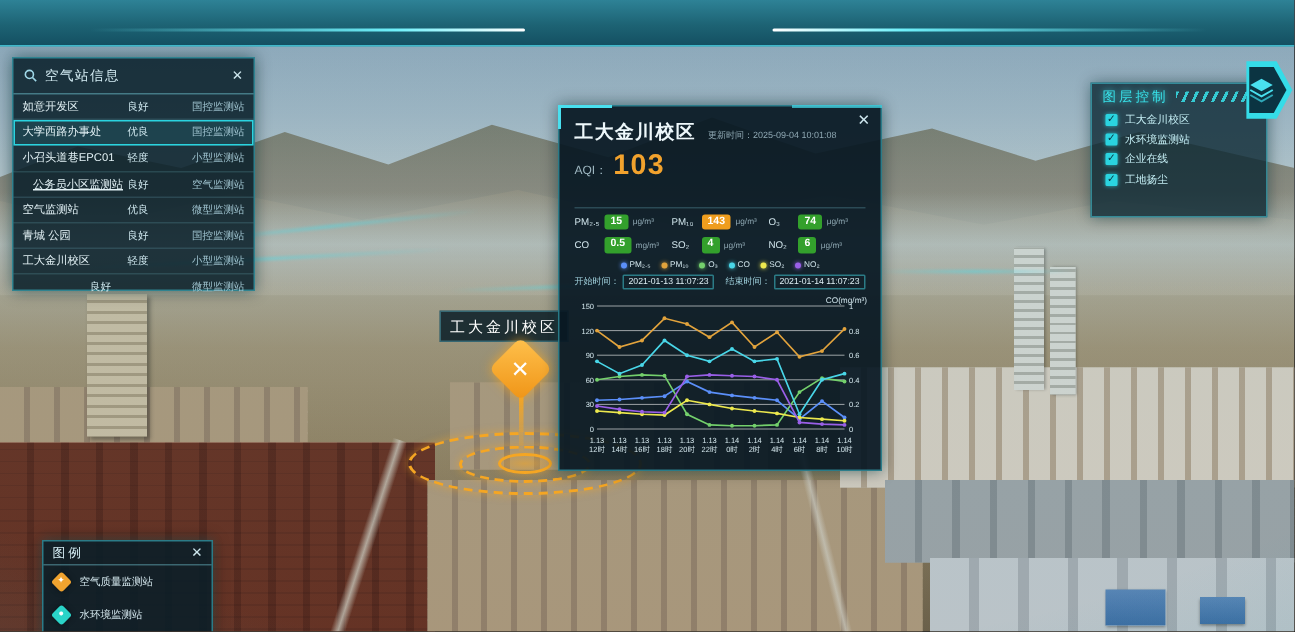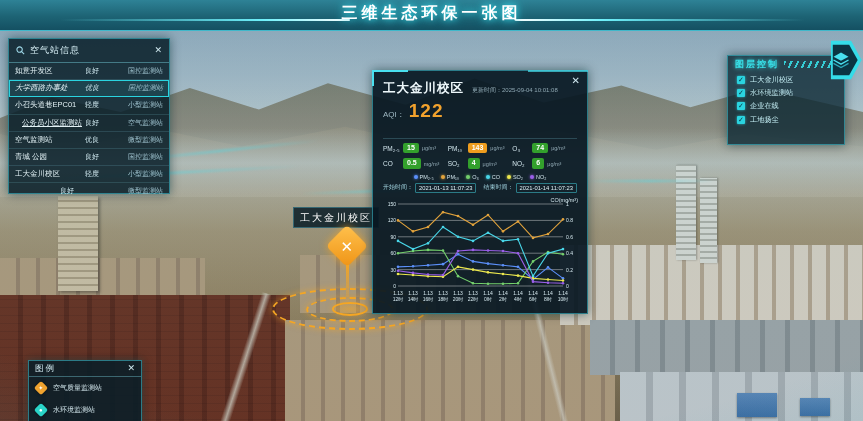--- a/index.html
+++ b/index.html
@@ -37,21 +37,21 @@
   .banner .streak.r{transform:scaleX(-1);}
   
   .panel{position:absolute;background:rgba(7,29,40,.86);border:1px solid rgba(63,198,215,.55);box-shadow:0 0 10px rgba(0,0,0,.45),0 0 6px rgba(63,198,215,.25);color:#d8ecf2;}
   .x-btn{cursor:pointer;color:#cfe8ef;font-size:9px;line-height:1;}
   
   .station-panel{left:8px;top:38px;width:160px;height:154px;z-index:12;}
   .sp-head{display:flex;align-items:center;gap:5px;height:23px;padding:0 7px;border-bottom:1px solid rgba(120,210,225,.45);}
   .sp-title{flex:1;font-size:9px;color:#d6eef5;letter-spacing:1px;}
   .station-row{display:flex;align-items:center;height:16.2px;padding:0 6px;border-bottom:1px solid rgba(120,200,215,.18);cursor:pointer;}
   .station-row:last-child{border-bottom:none;gap:38px;}
-  .station-row.active{outline:1px solid #2ad4e0;outline-offset:-1px;background:rgba(42,212,224,.10);font-style:italic;}
+  .station-row.active{outline:1px solid #2ad4e0;outline-offset:-1px;background:rgba(42,212,224,.10);}
   .st-name{flex:1;font-size:7.5px;color:#e2f1f5;white-space:nowrap;overflow:hidden;}
   .st-name.ind{padding-left:7px;text-decoration:underline;}
   .st-level{width:24px;font-size:7px;color:#cfe8ef;}
   .st-type{width:54px;font-size:7px;color:#9fc3cf;text-align:right;}
   
   .popup{left:372px;top:70px;width:216px;height:244px;z-index:20;background:rgba(7,24,34,.93);padding:7px 10px 6px;box-sizing:border-box;}
   .popup::before{content:"";position:absolute;left:-1px;top:-1px;width:34px;height:14px;border-left:2px solid #49e0ef;border-top:2px solid #49e0ef;}
   .popup::after{content:"";position:absolute;right:-1px;top:-1px;width:60px;height:3px;border-top:2px solid rgba(73,224,239,.7);}
   .pp-close{position:absolute;right:7px;top:5px;font-size:10px;}
   .pp-titlerow{display:flex;align-items:baseline;gap:8px;margin-top:2px;}
@@ -73,21 +73,21 @@
   .time-group{display:flex;align-items:center;gap:2px;}
   .time-label{font-size:6px;color:#9fd0dc;white-space:nowrap;}
   .time-box{font-size:5.8px;color:#dff0f6;border:1px solid rgba(64,196,210,.55);padding:1px 3px;border-radius:1px;cursor:text;white-space:nowrap;}
   .chart-wrap{margin-top:1px;}
   .ax{fill:#d5e8ee;font-size:5px;font-family:"Liberation Sans","DejaVu Sans",sans-serif;}
   .axt{fill:#cfe3ea;font-size:5.5px;font-family:"Liberation Sans","DejaVu Sans",sans-serif;}
   .grid{stroke:rgba(255,255,255,.65);stroke-width:.6;}
   
   .layer-panel{left:727px;top:55px;width:116px;height:88px;z-index:12;background:rgba(8,36,48,.78);}
   .lp-head{display:flex;align-items:center;height:17px;padding:0 7px;gap:5px;}
-  .lp-title{font-size:9px;font-weight:bold;color:#38e2ea;letter-spacing:2px;text-shadow:0 0 5px rgba(56,226,234,.9);}
+  .lp-title{font-size:9px;font-weight:normal;color:#38e2ea;letter-spacing:2px;text-shadow:0 0 5px rgba(56,226,234,.9);}
   .lp-stripes{flex:1;height:7px;background:repeating-linear-gradient(115deg,rgba(56,226,234,.85) 0 2px,transparent 2px 6px);}
   .lp-item{display:flex;align-items:center;gap:5px;height:13.4px;padding:0 9px;cursor:pointer;}
   .lp-check{width:8px;height:8px;background:#2ad4e0;border-radius:1px;color:#063440;font-size:7px;line-height:8px;text-align:center;font-weight:bold;box-shadow:0 0 3px rgba(42,212,224,.8);}
   .lp-label{font-size:7.2px;color:#c4eef4;}
   .hex-btn{position:absolute;left:820px;top:40px;width:42px;height:40px;z-index:13;cursor:pointer;
     background:#35dce8;clip-path:polygon(26% 2%,74% 2%,99% 50%,74% 98%,26% 98%);
     display:flex;align-items:center;justify-content:center;filter:drop-shadow(0 0 4px rgba(53,220,232,.8));}
   .hex-inner{width:34px;height:32px;background:#0b3442;clip-path:polygon(26% 2%,74% 2%,99% 50%,74% 98%,26% 98%);display:flex;align-items:center;justify-content:center;}
   
   .legend-panel{left:28px;top:360px;width:112px;height:64px;z-index:12;}
@@ -145,21 +145,20 @@
       <span>✕</span>
     </div>
   <div class="poi-stick"></div>
   <div class="ring" style="left:272px;top:288px;width:152px;height:38px;"></div>
   <div class="ring" style="left:306px;top:297px;width:84px;height:21px;"></div>
   <div class="ring solid" style="left:332px;top:302px;width:32px;height:10px;"></div>
 
   <div class="banner">
     <div class="streak" style="left:60px;width:290px;"></div>
     <div class="streak r" style="left:515px;width:290px;"></div>
-    <div class="ttl">三维生态环保一张图</div>
   </div>
 
   <div class="panel station-panel">
     <div class="sp-head">
       <svg width="9" height="9" viewBox="0 0 10 10">
         <circle cx="4" cy="4" r="3" fill="none" stroke="#9fd8e8" stroke-width="1.2"></circle>
         <line x1="6.3" y1="6.3" x2="9" y2="9" stroke="#9fd8e8" stroke-width="1.2"></line>
       </svg>
       <span class="sp-title">空气站信息</span>
       <span class="x-btn">✕</span>
@@ -211,21 +210,21 @@
   <div class="panel popup">
     <span class="x-btn pp-close">✕</span>
     <div class="pp-titlerow">
       <span class="pp-title">工大金川校区</span>
       <span class="pp-updated">
         <span>更新时间：</span><span>2025-09-04 10:01:08</span>
       </span>
     </div>
     <div class="pp-aqirow">
       <span class="pp-aqilabel">AQI：</span>
-      <span class="pp-aqivalue" style="color: rgb(242, 162, 45);">122</span>
+      <span class="pp-aqivalue" style="color: rgb(242, 162, 45);">103</span>
     </div>
     <div class="pp-divider"></div>
     <div class="poll-grid">
         <div class="poll-cell">
           <span class="poll-name">PM₂.₅</span>
           <span class="poll-badge" style="background: rgb(51, 160, 44);">15</span>
           <span class="poll-unit">μg/m³</span>
         </div>
         <div class="poll-cell">
           <span class="poll-name">PM₁₀</span>

